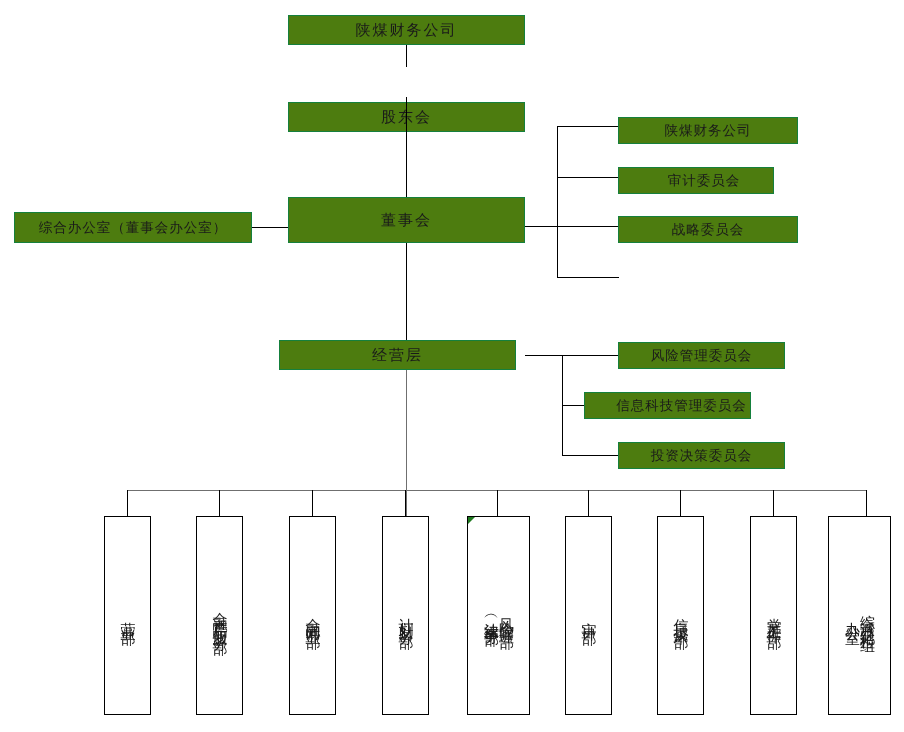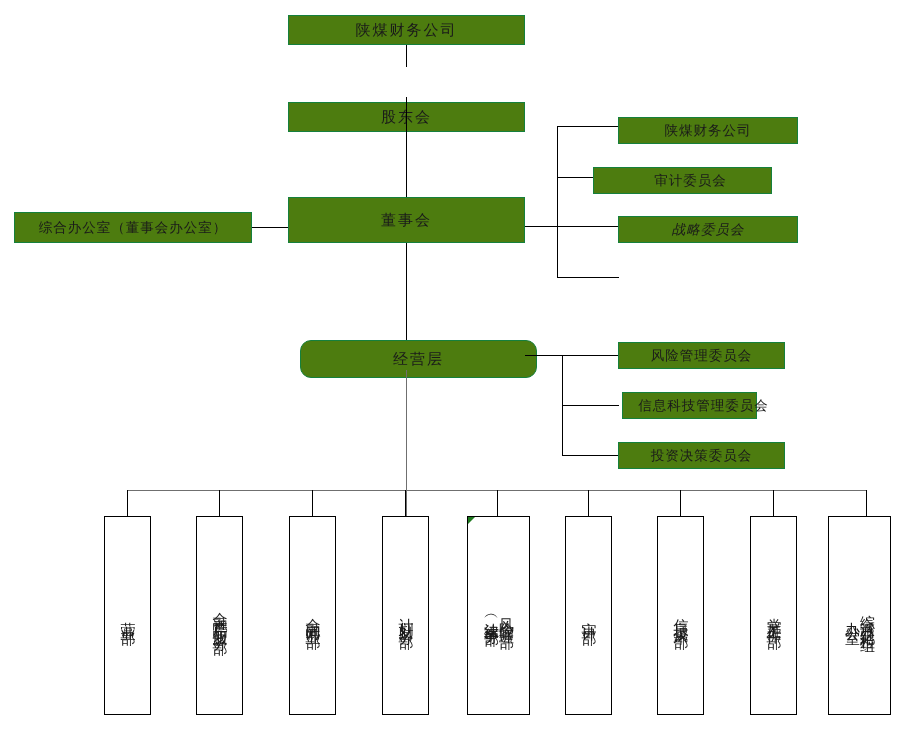--- a/index.html
+++ b/index.html
@@ -111,46 +111,46 @@
 
   <div class="h-line" style="left:525px; top:226px; width:33px;"></div>
   <div class="v-line" style="left:557px; top:126px; height:152px;"></div>
 
   <div class="h-line" style="left:557px; top:126px; width:62px;"></div>
   <div class="node sm" style="left:618px; top:117px; width:180px; height:27px;">
     <span>陕煤财务公司</span>
   </div>
 
   <div class="h-line" style="left:557px; top:177px; width:62px;"></div>
-  <div class="node sm" style="left:593px; top:167px; width:179px; height:27px;padding-left:16px;">
+  <div class="node sm" style="left:618px; top:167px; width:156px; height:27px;padding-left:16px;">
     <span>审计委员会</span>
   </div>
 
   <div class="h-line" style="left:557px; top:226px; width:62px;"></div>
-  <div class="node sm" style="left:618px; top:216px; width:180px; height:27px;font-style:italic;">
+  <div class="node sm" style="left:618px; top:216px; width:180px; height:27px;">
     <span>战略委员会</span>
   </div>
 
   <div class="h-line" style="left:557px; top:277px; width:62px;"></div>
 
   <div class="v-line" style="left:406px; top:243px; height:97px;"></div>
 
-  <div class="node" style="left:300px; top:340px; width:237px; height:38px;border-radius:11px;">
+  <div class="node" style="left:279px; top:340px; width:237px; height:30px;">
     <span>经营层</span>
   </div>
 
   <div class="h-line" style="left:525px; top:355px; width:93px;"></div>
   <div class="v-line" style="left:562px; top:355px; height:101px;"></div>
 
   <div class="node sm" style="left:618px; top:342px; width:167px; height:27px;">
     <span>风险管理委员会</span>
   </div>
 
   <div class="h-line" style="left:562px; top:405px; width:57px;"></div>
-  <div class="node sm" style="left:622px; top:392px; width:135px; height:27px;padding-left:28px;">
+  <div class="node sm" style="left:584px; top:392px; width:167px; height:27px;padding-left:28px;">
     <span>信息科技管理委员会</span>
   </div>
 
   <div class="h-line" style="left:562px; top:455px; width:57px;"></div>
   <div class="node sm" style="left:618px; top:442px; width:167px; height:27px;">
     <span>投资决策委员会</span>
   </div>
 
   <div class="bus-stem" style="left:406px; top:370px; height:148px;"></div>
   <div class="bus" style="left:127px; top:490px; width:740px;"></div>

